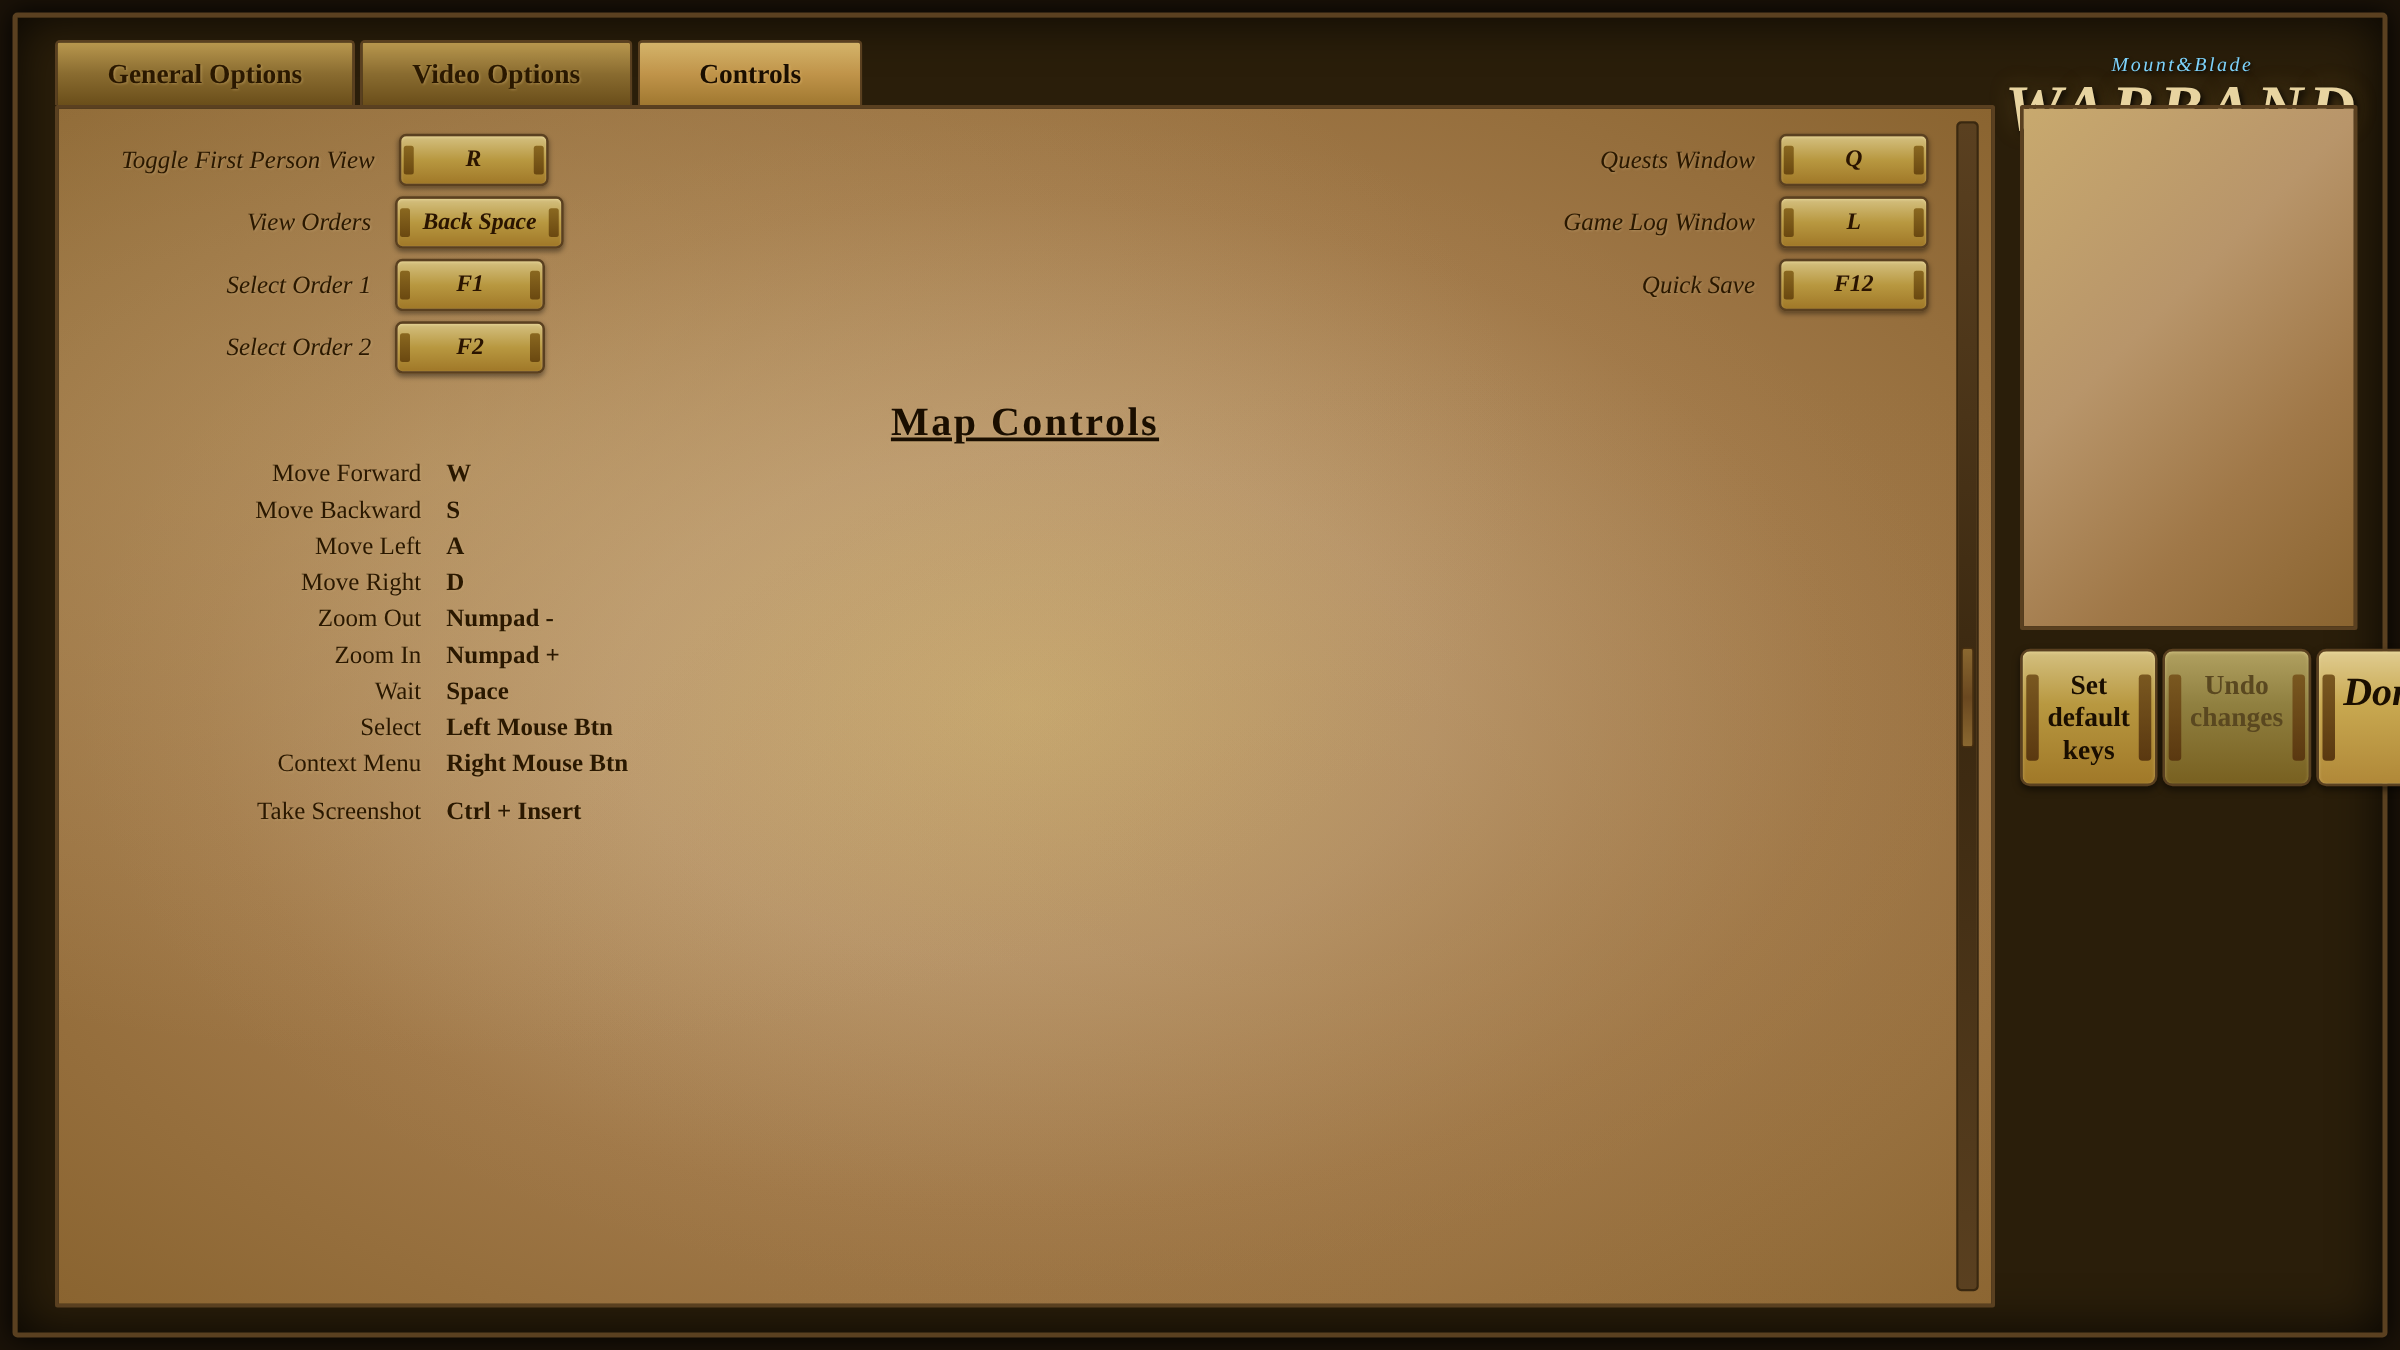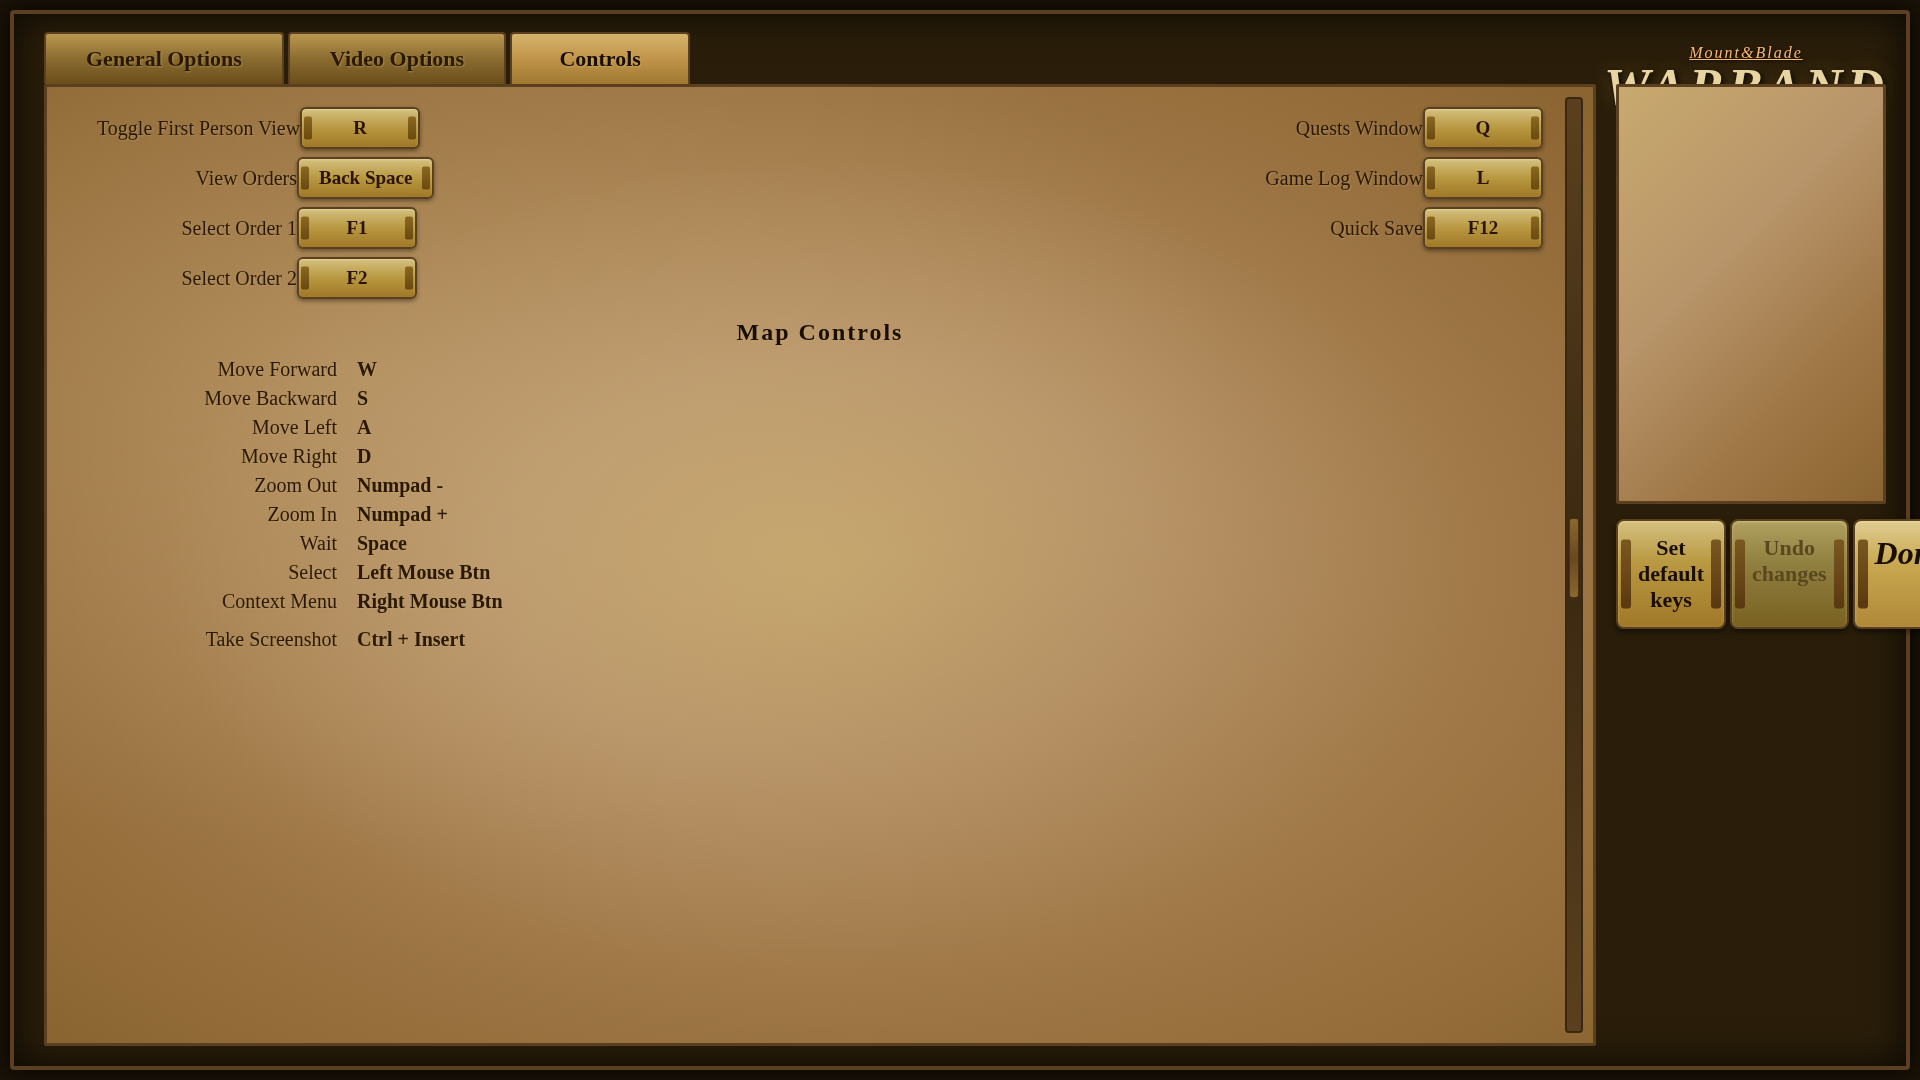--- a/index.html
+++ b/index.html
@@ -32,26 +32,25 @@
       right: 20px;
       width: 280px;
       height: 90px;
       display: flex;
       flex-direction: column;
       align-items: center;
       justify-content: center;
     }
 
     .logo-mount-blade {
-      color: #fdba74;
+      color: #7dd3fc;
       font-size: 16px;
       font-style: italic;
       letter-spacing: 2px;
       text-shadow: 1px 1px 3px rgba(0,0,0,0.8);
-      text-decoration: underline;
     }
 
     .logo-warband {
       color: #e8d4a0;
       font-size: 52px;
       font-weight: bold;
       font-style: italic;
       letter-spacing: 4px;
       text-shadow: 2px 2px 6px rgba(0,0,0,0.9), 0 0 20px rgba(180,140,60,0.3);
       line-height: 1;
@@ -129,21 +128,22 @@
 
     .left-controls, .right-controls {
       display: flex;
       flex-direction: column;
       gap: 8px;
     }
 
     .control-row {
       display: flex;
       align-items: center;
-      gap: 0;
+      gap: 19px;
+      font-style: italic;
     }
 
     .control-label {
       color: #2a1800;
       font-size: 20px;
       font-family: Georgia, serif;
       text-shadow: 1px 1px 2px rgba(200,170,120,0.5);
       min-width: 200px;
       text-align: right;
     }
@@ -199,26 +199,27 @@
       height: 80px;
       background: linear-gradient(180deg, #8a6830, #6a4820, #8a6830);
       border: 1px solid #4a3010;
       border-radius: 3px;
     }
 
     
     .section-header {
       text-align: center;
       color: #1a0e00;
-      font-size: 24px;
+      font-size: 32px;
       font-family: Georgia, serif;
       font-weight: bold;
       margin: 20px 0 12px;
       text-shadow: 1px 1px 3px rgba(200,170,120,0.5);
       letter-spacing: 2px;
+      text-decoration: underline;
     }
 
     
     .keybind-table {
       display: flex;
       flex-direction: column;
       gap: 6px;
       padding: 0 60px;
       margin-bottom: 15px;
     }

